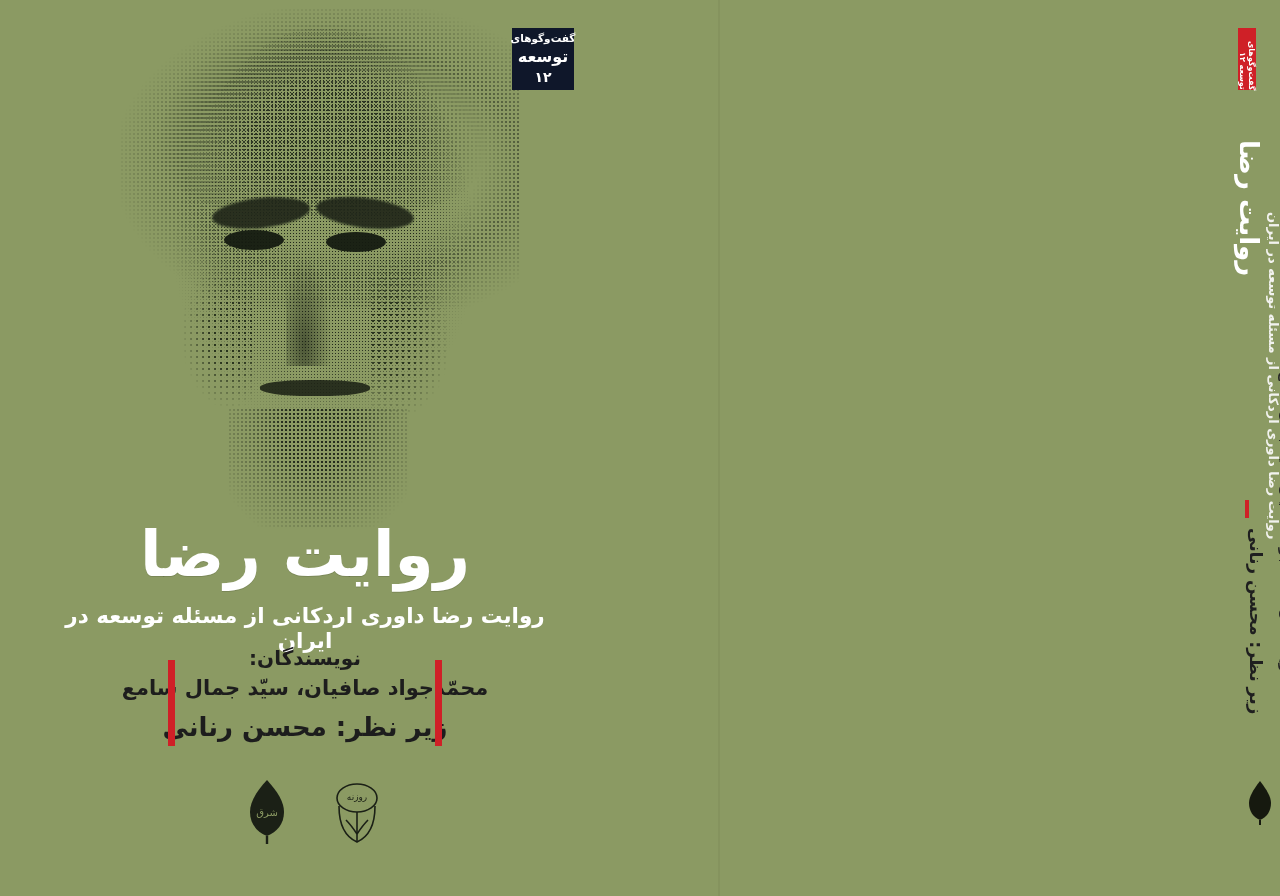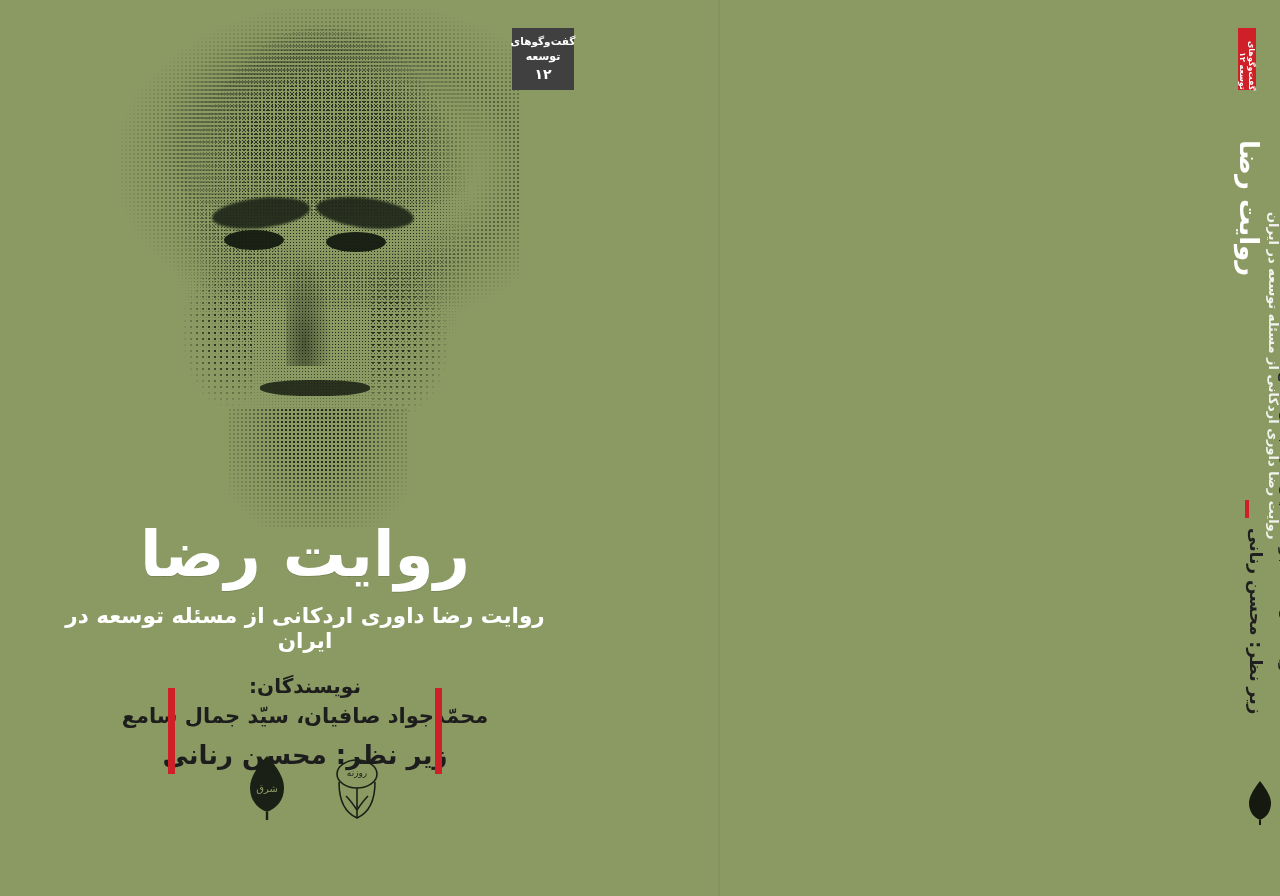--- a/index.html
+++ b/index.html
@@ -141,32 +141,32 @@
     mask-image: radial-gradient(ellipse 60% 55% at 58% 52%, transparent 52%, rgba(0,0,0,.55) 70%, transparent 100%);
   }
 
   
   .series-badge {
     position: absolute;
     left: 512px;
     top: 28px;
     width: 62px;
     height: 62px;
-    background: #404040;
+    background: #0f172a;
     color: #fff;
     display: flex;
     flex-direction: column;
     align-items: center;
     justify-content: center;
     gap: 2px;
     text-align: center;
     line-height: 1.25;
   }
   .series-badge .l1 { font-size: 10.5px; font-weight: bold; }
-  .series-badge .l2 { font-size: 11px; font-weight: bold; }
+  .series-badge .l2 { font-size: 16px; font-weight: bold; }
   .series-badge .l3 { font-size: 14px; font-weight: bold; }
 
   
   .spine-tag {
     position: absolute;
     left: 628px;
     top: 28px;
     width: 18px;
     height: 62px;
     background: #cf2027;
@@ -200,21 +200,21 @@
   .title-sub {
     margin-top: 14px;
     font-size: 21.5px;
     font-weight: bold;
     color: #ffffff;
   }
 
   .authors-wrap {
     position: absolute;
     left: 60px;
-    top: 674px;
+    top: 646px;
     width: 490px;
     color: #1d1d1d;
     text-align: center;
   }
   .authors-row {
     position: relative;
     display: flex;
     align-items: center;
     justify-content: center;
     gap: 10px;
@@ -235,21 +235,21 @@
     width: 7px;
     background: #cf2027;
   }
   .redbar-l { left: 108px; top: 14px; height: 86px; }
   .redbar-r { left: 375px; top: 14px; height: 86px; }
 
   
   .logos-back {
     position: absolute;
     left: 236px;
-    top: 752px;
+    top: 776px;
     display: flex;
     gap: 28px;
     align-items: center;
   }
   .logo {
     width: 62px;
     height: 70px;
     position: relative;
   }
   .logo svg { width: 100%; height: 100%; display: block; }

